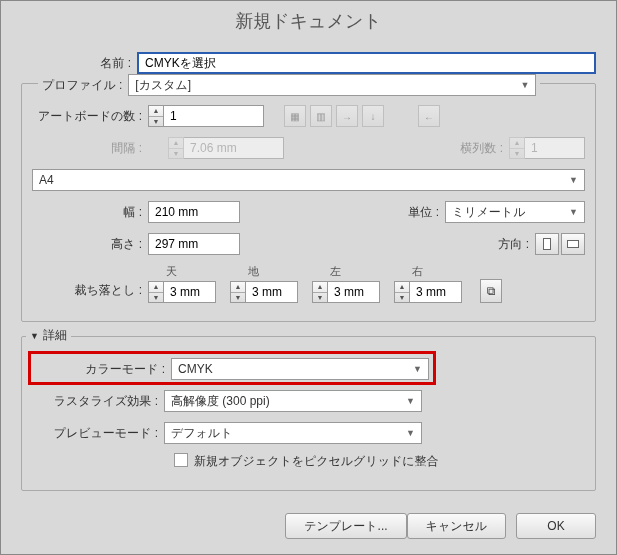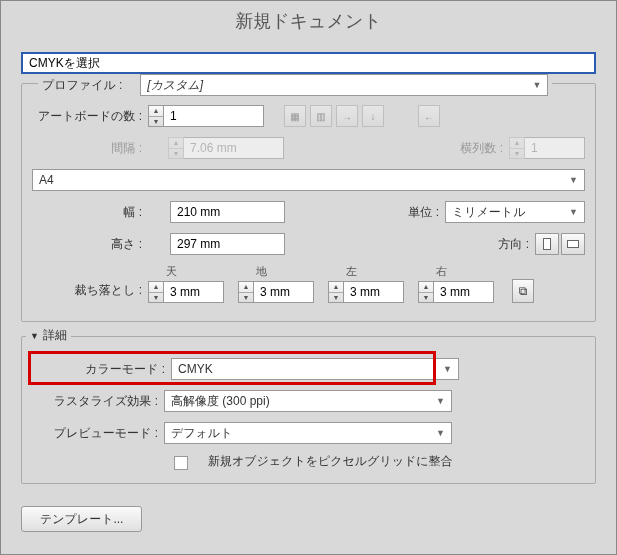--- a/index.html
+++ b/index.html
@@ -4,70 +4,71 @@
 <style>
 * { box-sizing: border-box; margin: 0; padding: 0; font-family: "Hiragino Kaku Gothic Pro", "Meiryo", sans-serif; }
 body { background: #d9d9d9; width: 617px; height: 555px; font-size: 12px; color: #333; border: 1px solid #888; }
 .title { text-align: center; padding: 8px 0; font-size: 18px; color: #555; }
 .content { padding: 10px 20px 0 20px; }
 .row { display: flex; align-items: center; margin-bottom: 8px; min-height: 24px; }
 .lbl { text-align: right; padding-right: 6px; white-space: nowrap; }
 .lbl-main { width: 116px; }
 .fieldset { border: 1px solid #aaa; border-radius: 2px; padding: 20px 10px 10px 10px; margin-bottom: 14px; position: relative; }
 .legend { position: absolute; top: -10px; background: #d9d9d9; padding: 0 4px; display: flex; align-items: center; font-size: 12px; }
-.legend-left { left: 28px; gap: 12px; }
+.legend-left { left: 28px; }
 input[type=text].txt, .select, .num-input { background: #fff; border: 1px solid #999; height: 22px; padding: 0 6px; font-size: 12px; }
 .name-input { flex: 1; border: 2px solid #2a5db0 !important; }
 .select { display: flex; align-items: center; justify-content: space-between; cursor: pointer; }
 .select-arrow { font-size: 9px; color: #666; margin-left: 4px; }
-.profile-select { flex: 1; font-style: italic; }
+.profile-select { flex: 1; }
 .stepper { display: flex; flex-direction: column; width: 16px; height: 22px; border: 1px solid #999; background: linear-gradient(#fafafa,#ddd); }
 .stepper.disabled { opacity: 0.5; }
 .stepper span { flex:1; display:flex; align-items:center; justify-content:center; font-size:7px; line-height:1; color:#555; border-bottom:1px solid #aaa; cursor:pointer; }
 .stepper span:last-child { border-bottom:none; }
 .num-field { display:flex; }
 .num-field .num-input { border-left:none; }
 .artboard-num { width: 100px; }
 .arrange-icons { display:flex; gap:4px; margin-left:20px; opacity:0.4; }
 .arrange-icon { width:22px; height:22px; border:1px solid #999; background:linear-gradient(#fafafa,#ddd); display:flex; align-items:center; justify-content:center; font-size:10px; }
 .disabled-txt { color:#999; }
-.dim-input { width: 115px; margin-left: 22px; }
+.dim-input { width: 92px; }
 .units-select { width: 140px; }
 .orient { display:flex; gap:2px; }
 .orient-btn { width:24px; height:22px; border:1px solid #999; background:linear-gradient(#fafafa,#ddd); display:flex; align-items:center; justify-content:center; cursor:pointer; }
 .orient-icon { border:1px solid #666; background:#fff; }
 .portrait { width:8px; height:12px; }
 .landscape { width:12px; height:8px; }
 .bleed-group { display:flex; gap:14px; flex:1; align-items:flex-end; }
 .bleed-col { display:flex; flex-direction:column; }
 .bleed-lbl { font-size:11px; margin-bottom:2px; color:#555; padding-left:18px; }
-.bleed-input { width:60px; }
+.bleed-input { width:52px; }
 .link-btn { width:22px; height:24px; border:1px solid #999; background:linear-gradient(#fafafa,#ddd); display:flex; align-items:center; justify-content:center; font-size:12px; cursor:pointer; margin-left:4px; align-self:flex-end; }
 .tri { font-size:9px; margin-right:4px; }
 .mode-row { position:relative; }
 .highlight-box { position:absolute; border:3px solid #d40000; pointer-events:none; }
-.checkbox-row { display:flex; align-items:flex-end; margin-left:142px; gap:20px; margin-bottom:3px; }
+.checkbox-row { display:flex; align-items:flex-start; margin-left:142px; gap:6px; margin-bottom:10px; }
 .checkbox { width:14px; height:14px; border:1px solid #999; background:#fff; cursor:pointer; }
-.footer { display:flex; justify-content:flex-start; padding: 8px 20px 16px 20px; }
+.footer { display:flex; justify-content:flex-end; padding: 8px 20px 16px 20px; }
 .btn { height:26px; padding:0 18px; border:1px solid #999; background:linear-gradient(#fafafa,#e0e0e0); border-radius:3px; cursor:pointer; font-size:12px; display:flex; align-items:center; justify-content:center; min-width:80px; }
 .btn-group { display:flex; gap:10px; }
 .size-select { flex:1; }
 .spacer { flex:1; }
 .sec-right { display:flex; align-items:center; }
 .sec-right .lbl { width:auto; }
-.adv-select { width: 288px; }
+.adv-select { width: 258px; }
 </style>
 </head>
 <body>
 
 <div class="title">新規ドキュメント</div>
 
 <div class="content">
 
   <div class="row">
+    <div class="lbl lbl-main">名前 :</div>
     <input type="text" class="txt name-input" value="CMYKを選択" style="">
   </div>
 
   <div class="fieldset">
     <div class="legend legend-left" style="left:16px;">
       <span class="lbl" style="padding-right:6px;">プロファイル :</span>
       <div class="select profile-select" style="width:408px;">
         <span>[カスタム]</span>
         <span class="select-arrow">▼</span>
       </div>
@@ -237,13 +238,17 @@
     <div class="checkbox-row">
       <div class="checkbox"></div>
       <span>新規オブジェクトをピクセルグリッドに整合</span>
     </div>
   </div>
 
 </div>
 
 <div class="footer">
   <div class="btn">テンプレート...</div>
+  <div class="btn-group">
+    <div class="btn">キャンセル</div>
+    <div class="btn">OK</div>
+  </div>
 </div>
 
 </body></html>

